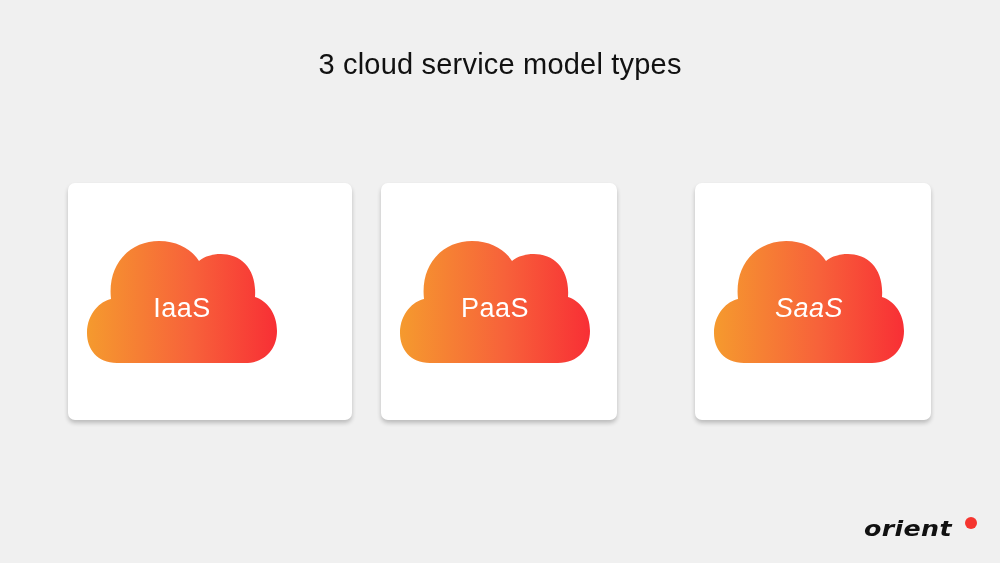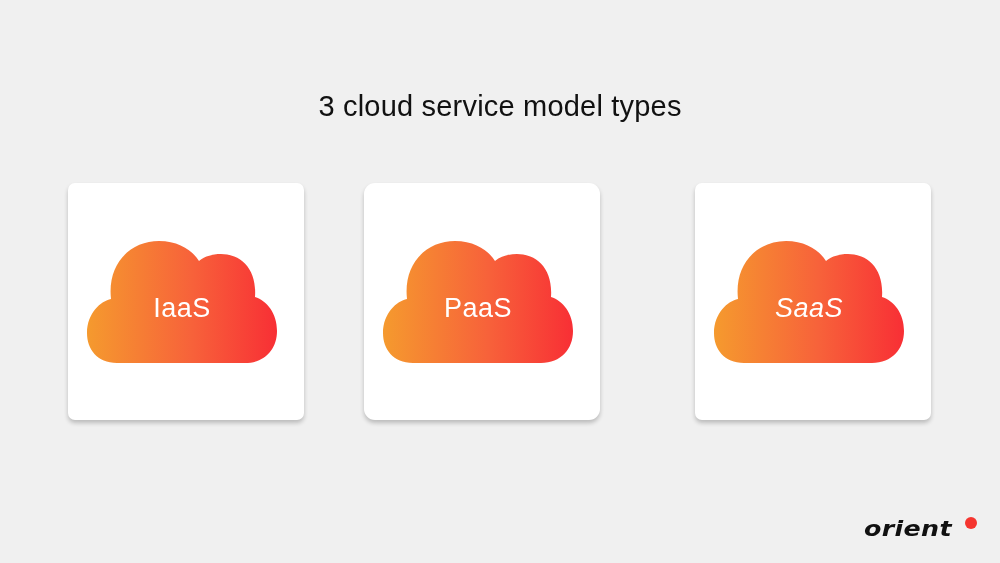--- a/index.html
+++ b/index.html
@@ -6,21 +6,20 @@
   body {
     width:1000px; height:563px; overflow:hidden;
     background:#f0f0f0;
     font-family:"Liberation Sans", "DejaVu Sans", sans-serif;
     position:relative;
   }
   .title {
     position:absolute; left:0; top:48px; width:1000px;
     text-align:center; font-size:29px; color:#111111;
     letter-spacing:0.2px;
-    margin-top:42px;
   }
   .card {
     position:absolute; top:183px; width:236px; height:237px;
     background:#ffffff; border-radius:7px;
     box-shadow:0 3px 4px rgba(0,0,0,0.22);
   }
   .cloud {
     position:absolute; left:19px; top:58px; width:190px; height:122px;
   }
   .cloud svg { position:absolute; left:0; top:0; }
@@ -39,37 +38,37 @@
   .logo-dot {
     position:absolute; left:101px; top:1px; width:12px; height:12px;
     border-radius:50%;
   }
 </style>
 </head>
 <body>
 
 <div class="title">3 cloud service model types</div>
 
-<div class="card" style="left:68px;">
+<div class="card" style="left:68px;padding-left:48px;">
   <div class="cloud">
     <svg width="190" height="122" viewBox="0 0 190 122">
       <defs>
         <linearGradient id="g1" x1="0" y1="0" x2="1" y2="0">
           <stop offset="0" stop-color="#f59a2e"></stop>
           <stop offset="0.55" stop-color="#f7623a"></stop>
           <stop offset="1" stop-color="#f82f35"></stop>
         </linearGradient>
       </defs>
       <path fill="url(#g1)" d="M30 122 C10 122 0 108 0 92 C0 72 14 60 24 58 C20 22 44 0 72 0 C92 0 106 10 112 20 C118 15 126 13 134 13 C154 13 170 28 168 56 C180 60 190 72 190 90 C190 108 178 122 158 122 Z"></path>
     </svg>
     <div class="cloud-label">IaaS</div>
   </div>
 </div>
 
-<div class="card" style="left:364px;border-radius:11px;">
+<div class="card" style="left:381px;">
   <div class="cloud">
     <svg width="190" height="122" viewBox="0 0 190 122">
       <defs>
         <linearGradient id="g2" x1="0" y1="0" x2="1" y2="0">
           <stop offset="0" stop-color="#f59a2e"></stop>
           <stop offset="0.55" stop-color="#f7623a"></stop>
           <stop offset="1" stop-color="#f82f35"></stop>
         </linearGradient>
       </defs>
       <path fill="url(#g2)" d="M30 122 C10 122 0 108 0 92 C0 72 14 60 24 58 C20 22 44 0 72 0 C92 0 106 10 112 20 C118 15 126 13 134 13 C154 13 170 28 168 56 C180 60 190 72 190 90 C190 108 178 122 158 122 Z"></path>

